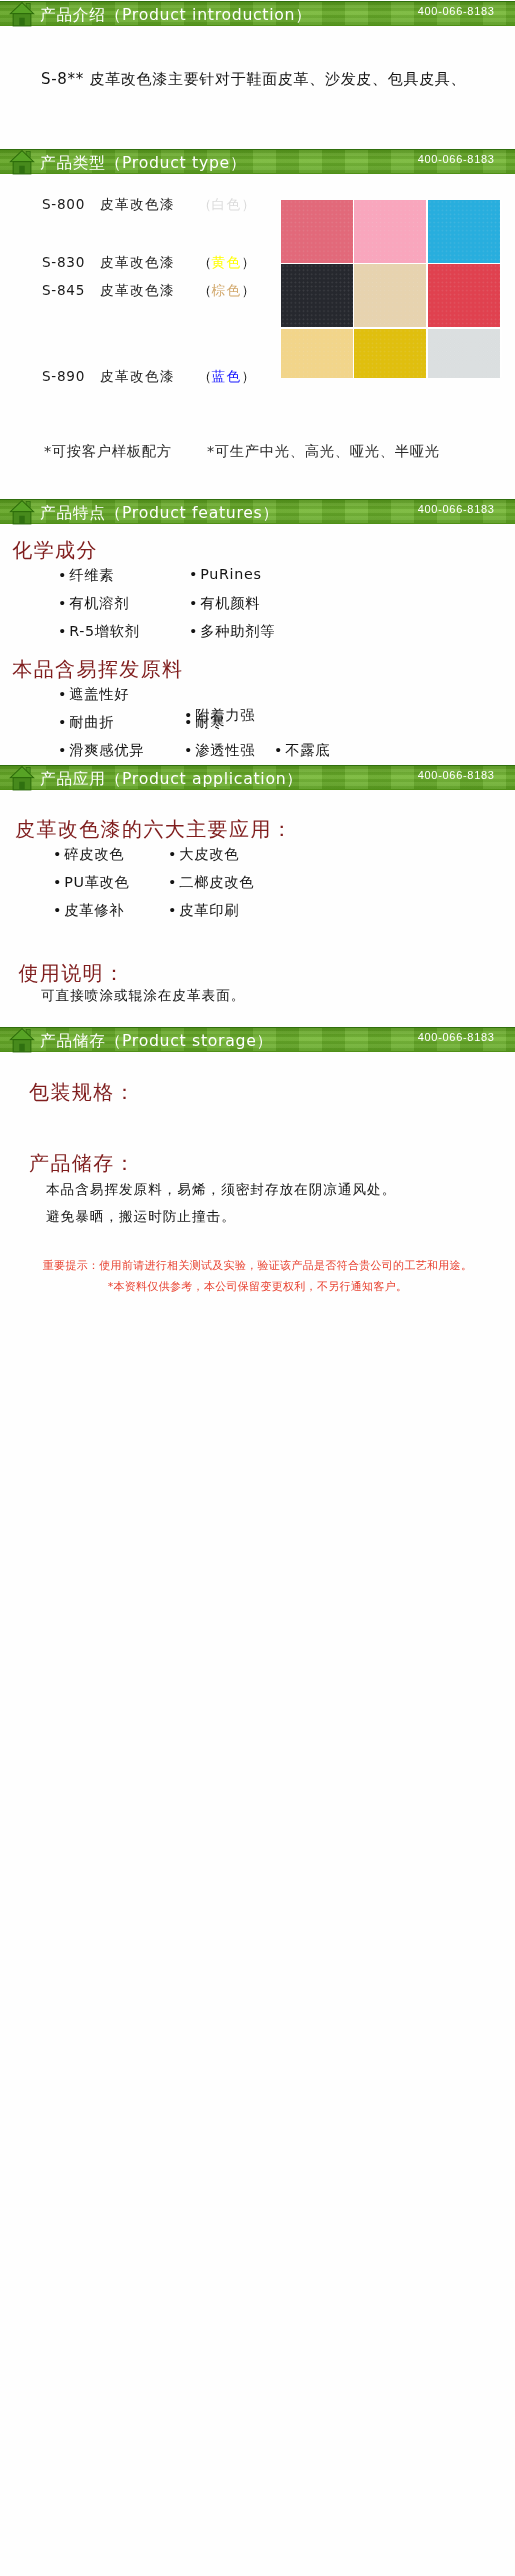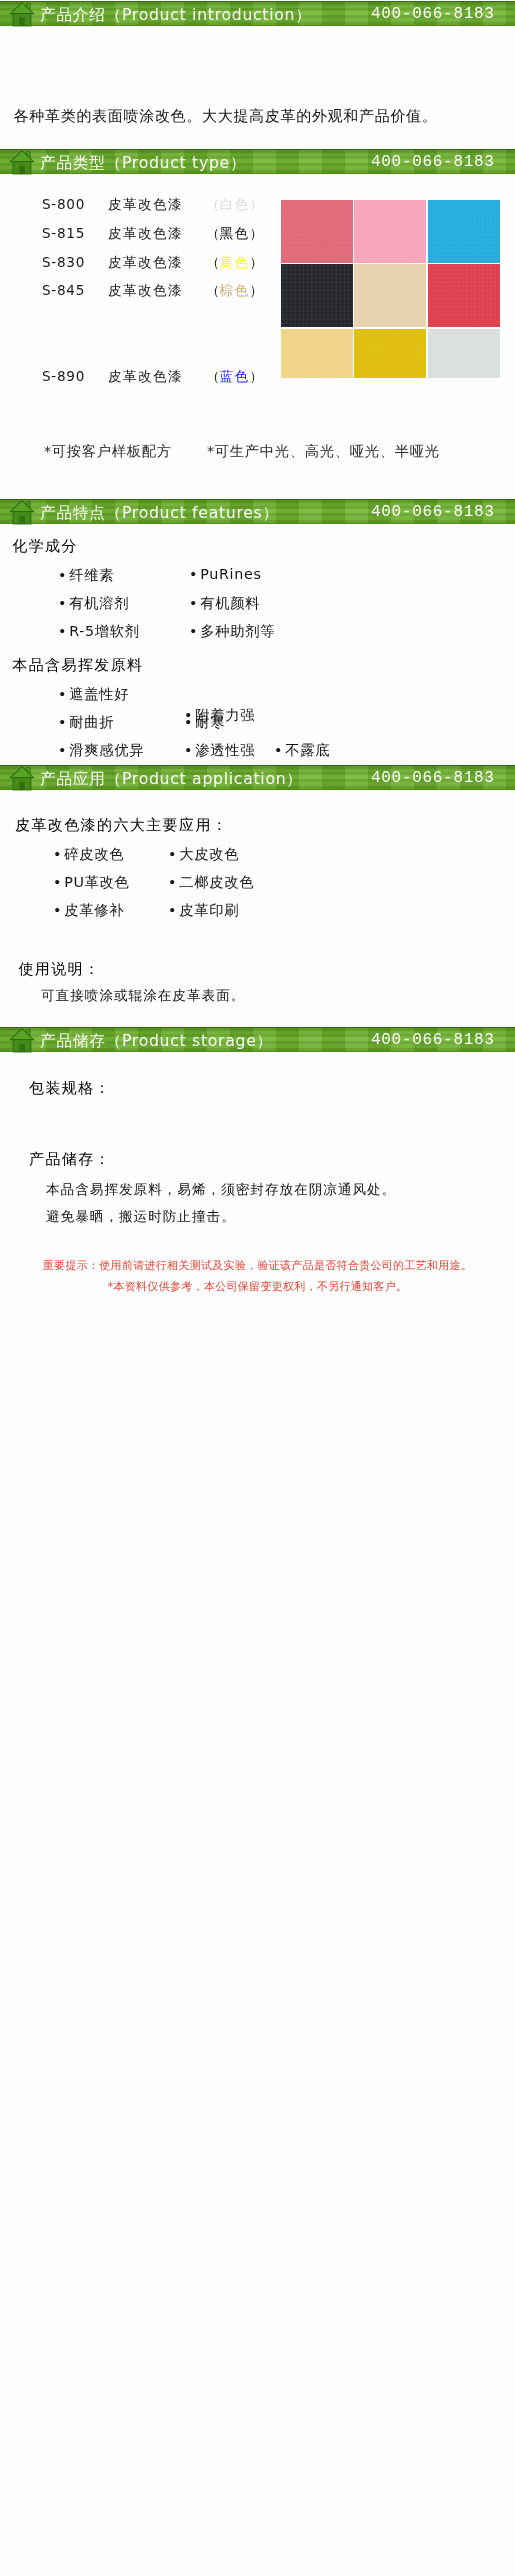--- a/index.html
+++ b/index.html
@@ -19,48 +19,48 @@
       linear-gradient(180deg,#5d9c20,#73b631 45%,#63a626);
     background-color:#66a828;
     overflow:visible;
   }
   .bar-title{
     position:absolute;left:40px;top:2.7px;color:#ffffff;
     font-size:15.7px;letter-spacing:0.7px;white-space:nowrap;
   }
   .bar-phone{
     position:absolute;right:20.4px;top:2.7px;color:#ffffff;
-    font-family:Liberation Mono, monospace;font-size:16px;letter-spacing:0.7px;
+    font-family:Liberation Sans, sans-serif;font-size:11px;letter-spacing:0.7px;
   }
   .house{position:absolute;left:6.8px;top:-2px;width:30px;height:30px;}
 
   
   .introline{position:absolute;font-size:15px;letter-spacing:0.7px;color:#141414;white-space:nowrap;}
 
   
   .prow{position:absolute;left:42px;height:29px;line-height:17.7px;font-size:13.6px;letter-spacing:1.4px;white-space:nowrap;}
-  .pcode{margin-right:23px;letter-spacing:0.7px;}
+  .pcode{margin-right:15px;letter-spacing:0.7px;}
   .pname{margin-right:23px;}
   .pparen{letter-spacing:0;}
 
   
   .swatches{
     position:absolute;left:281px;top:200px;width:221px;height:177px;
     display:grid;grid-template-columns:72px 72px 72px;grid-template-rows:63px 63px 49px;gap:1.4px;
     background:#ffffff;
   }
   .sw{
     width:100%;height:100%;
     background-image:radial-gradient(rgba(255,255,255,0.10) 0.7px, rgba(0,0,0,0.04) 1px, transparent 1.1px);
     background-size:4.1px 4.1px;
   }
 
   .note{position:absolute;font-size:14.3px;letter-spacing:0.7px;white-space:nowrap;color:#2a2a2a;}
 
-  .heading{position:absolute;font-size:15px;letter-spacing:1.4px;color:#000000;white-space:nowrap;}
+  .heading{position:absolute;font-size:20px;letter-spacing:1.4px;color:#7f1d1d;white-space:nowrap;}
   .bodytext{position:absolute;font-size:13.6px;letter-spacing:1px;color:#141414;white-space:nowrap;}
 
   .bullet{position:absolute;font-size:14.3px;letter-spacing:0.7px;color:#141414;white-space:nowrap;}
   .bullet::before{content:"\2022";margin-right:2px;font-size:14.3px;}
 
   .warnline{position:absolute;left:0;width:515px;text-align:center;font-size:11px;letter-spacing:0.3px;white-space:nowrap;}
 </style>
 </head>
 <body>
 
@@ -72,40 +72,37 @@
         <rect x="28" y="5" width="6" height="9" fill="#4e9420" stroke="#2c6b0a" stroke-width="1"></rect>
         <path d="M5 20 L22 4 L39 20 Z" fill="#57a325" stroke="#2c6b0a" stroke-width="1.5"></path>
         <rect x="9" y="20" width="26" height="18" fill="#478a1c" stroke="#2c6b0a" stroke-width="1.5"></rect>
         <rect x="18" y="26" width="8" height="12" fill="#2f7010"></rect>
       </svg>
     </span>
     <span class="bar-title">产品介绍（Product introduction）</span>
     <span class="bar-phone">400-066-8183</span>
   </div>
 
-  <div class="introline" style="top:107px;left:13.6px">各种革类的表面喷涂改色。大大提高皮革的外观和产品价值。</div>
+  <div class="introline" style="top:70px;left:41px">S-8** 皮革改色漆主要针对于鞋面皮革、沙发皮、包具皮具、</div>
 
   <div class="bar" style="top:149px">
     <span class="house">
       <svg viewBox="0 0 44 44" width="30" height="30">
         <rect x="28" y="5" width="6" height="9" fill="#4e9420" stroke="#2c6b0a" stroke-width="1"></rect>
         <path d="M5 20 L22 4 L39 20 Z" fill="#57a325" stroke="#2c6b0a" stroke-width="1.5"></path>
         <rect x="9" y="20" width="26" height="18" fill="#478a1c" stroke="#2c6b0a" stroke-width="1.5"></rect>
         <rect x="18" y="26" width="8" height="12" fill="#2f7010"></rect>
       </svg>
     </span>
     <span class="bar-title">产品类型（Product type）</span>
     <span class="bar-phone">400-066-8183</span>
   </div>
 
   <div class="prow" style="top:196px">
     <span class="pcode">S-800</span><span class="pname">皮革改色漆</span><span class="pparen" style="color: rgb(217, 217, 217);">（</span><span style="color: rgb(220, 220, 220);">白色</span><span class="pparen" style="color: rgb(217, 217, 217);">）</span>
-  </div>
-  <div class="prow" style="top:225px">
-    <span class="pcode">S-815</span><span class="pname">皮革改色漆</span><span class="pparen" style="color: rgb(26, 26, 26);">（</span><span style="color: rgb(17, 17, 17);">黑色</span><span class="pparen" style="color: rgb(26, 26, 26);">）</span>
   </div>
   <div class="prow" style="top:254px">
     <span class="pcode">S-830</span><span class="pname">皮革改色漆</span><span class="pparen" style="color: rgb(26, 26, 26);">（</span><span style="color: rgb(255, 255, 0);">黄色</span><span class="pparen" style="color: rgb(26, 26, 26);">）</span>
   </div>
   <div class="prow" style="top:282px">
     <span class="pcode">S-845</span><span class="pname">皮革改色漆</span><span class="pparen" style="color: rgb(26, 26, 26);">（</span><span style="color: rgb(210, 169, 110);">棕色</span><span class="pparen" style="color: rgb(26, 26, 26);">）</span>
   </div>
   <div class="prow" style="top:368px">
     <span class="pcode">S-890</span><span class="pname">皮革改色漆</span><span class="pparen" style="color: rgb(26, 26, 26);">（</span><span style="color: rgb(20, 20, 255);">蓝色</span><span class="pparen" style="color: rgb(26, 26, 26);">）</span>
   </div>

